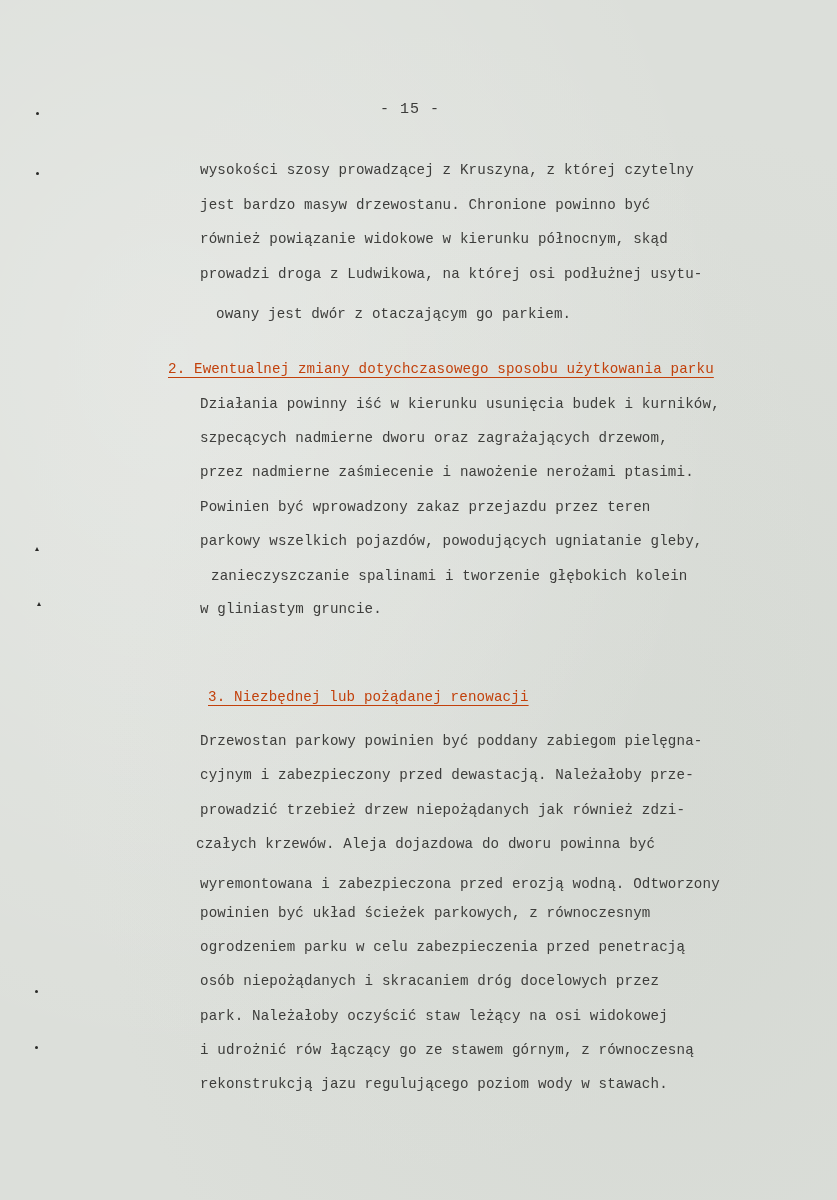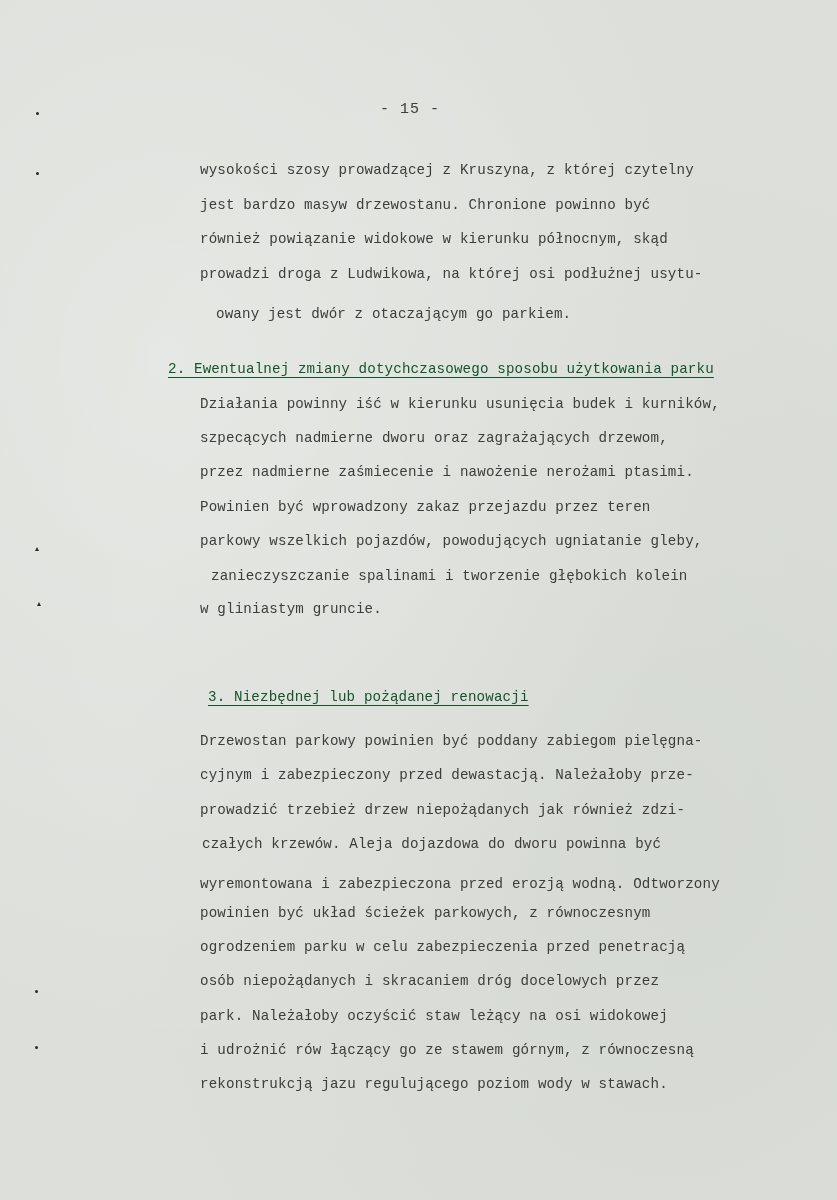--- a/index.html
+++ b/index.html
@@ -43,21 +43,21 @@
       white-space: nowrap;
       font-size: 14.2px;
       letter-spacing: 0.15px;
       color: #3d3d3b;
     }
     .heading {
       position: absolute;
       white-space: nowrap;
       font-size: 14.2px;
       letter-spacing: 0.15px;
-      color: #14532d;
+      color: #c2410c;
       text-decoration: underline;
       text-decoration-thickness: 1px;
       text-underline-offset: 4px;
     }
   </style>
 </head>
 <body>
 
 <div class="page">
 
@@ -82,21 +82,21 @@
   <div class="line" style="left:200px; top:464px;">przez nadmierne zaśmiecenie i nawożenie nerożami ptasimi.</div>
   <div class="line" style="left:200px; top:499px;">Powinien być wprowadzony zakaz przejazdu przez teren</div>
   <div class="line" style="left:200px; top:533px;">parkowy wszelkich pojazdów, powodujących ugniatanie gleby,</div>
   <div class="line" style="left:211px; top:568px;">zanieczyszczanie spalinami i tworzenie głębokich kolein</div>
   <div class="line" style="left:200px; top:601px;">w gliniastym gruncie.</div>
 
   <div class="heading" style="left:168px; top:689px;margin-left:40px;">3. Niezbędnej lub pożądanej renowacji</div>
   <div class="line" style="left:200px; top:733px;">Drzewostan parkowy powinien być poddany zabiegom pielęgna-</div>
   <div class="line" style="left:200px; top:767px;">cyjnym i zabezpieczony przed dewastacją. Należałoby prze-</div>
   <div class="line" style="left:200px; top:802px;">prowadzić trzebież drzew niepożądanych jak również zdzi-</div>
-  <div class="line" style="left:202px; top:836px;text-align:right;">czałych krzewów. Aleja dojazdowa do dworu powinna być</div>
+  <div class="line" style="left:196px; top:836px;text-align:right;">czałych krzewów. Aleja dojazdowa do dworu powinna być</div>
   <div class="line" style="left:200px; top:870px;margin-top:6px;">wyremontowana i zabezpieczona przed erozją wodną. Odtworzony</div>
   <div class="line" style="left:200px; top:905px;">powinien być układ ścieżek parkowych, z równoczesnym</div>
   <div class="line" style="left:200px; top:939px;">ogrodzeniem parku w celu zabezpieczenia przed penetracją</div>
   <div class="line" style="left:200px; top:973px;">osób niepożądanych i skracaniem dróg docelowych przez</div>
   <div class="line" style="left:200px; top:1008px;">park. Należałoby oczyścić staw leżący na osi widokowej</div>
   <div class="line" style="left:200px; top:1042px;">i udrożnić rów łączący go ze stawem górnym, z równoczesną</div>
   <div class="line" style="left:200px; top:1076px;text-align:right;">rekonstrukcją jazu regulującego poziom wody w stawach.</div>
 
 </div>
 

